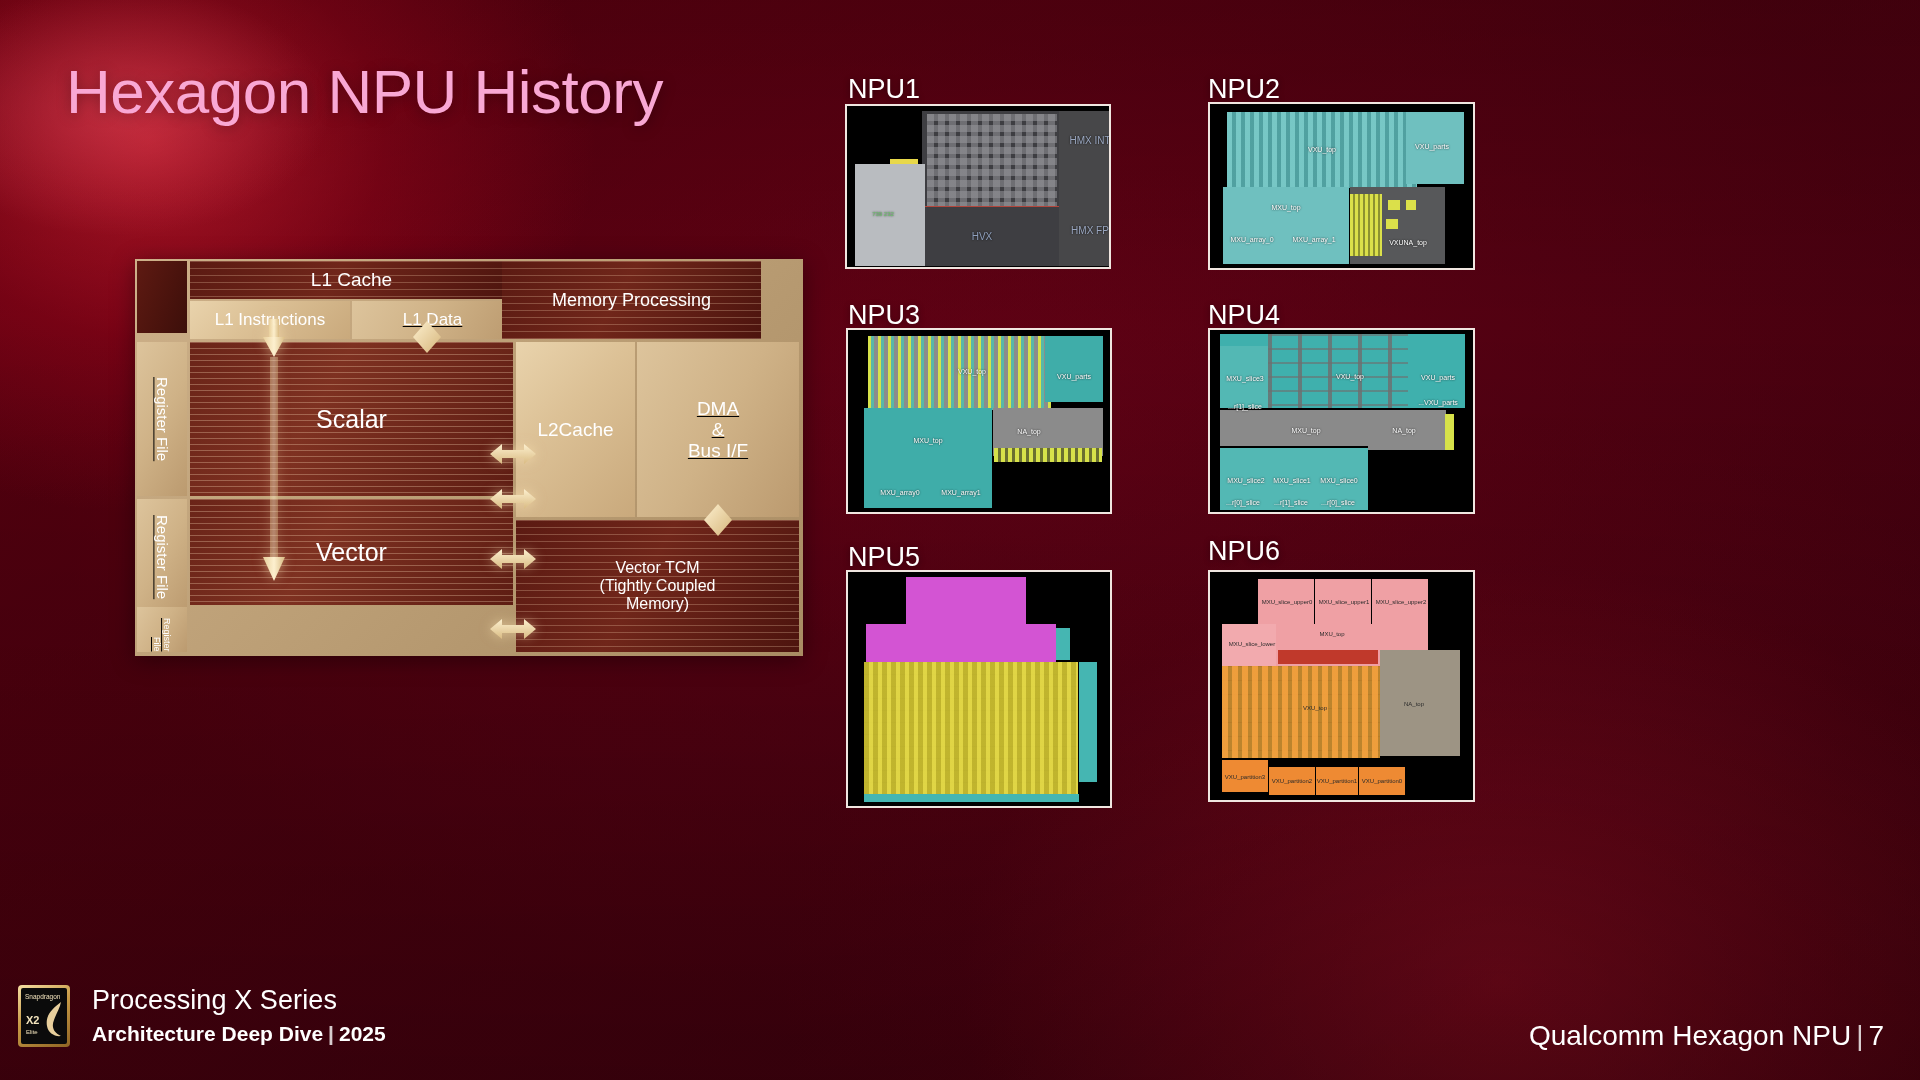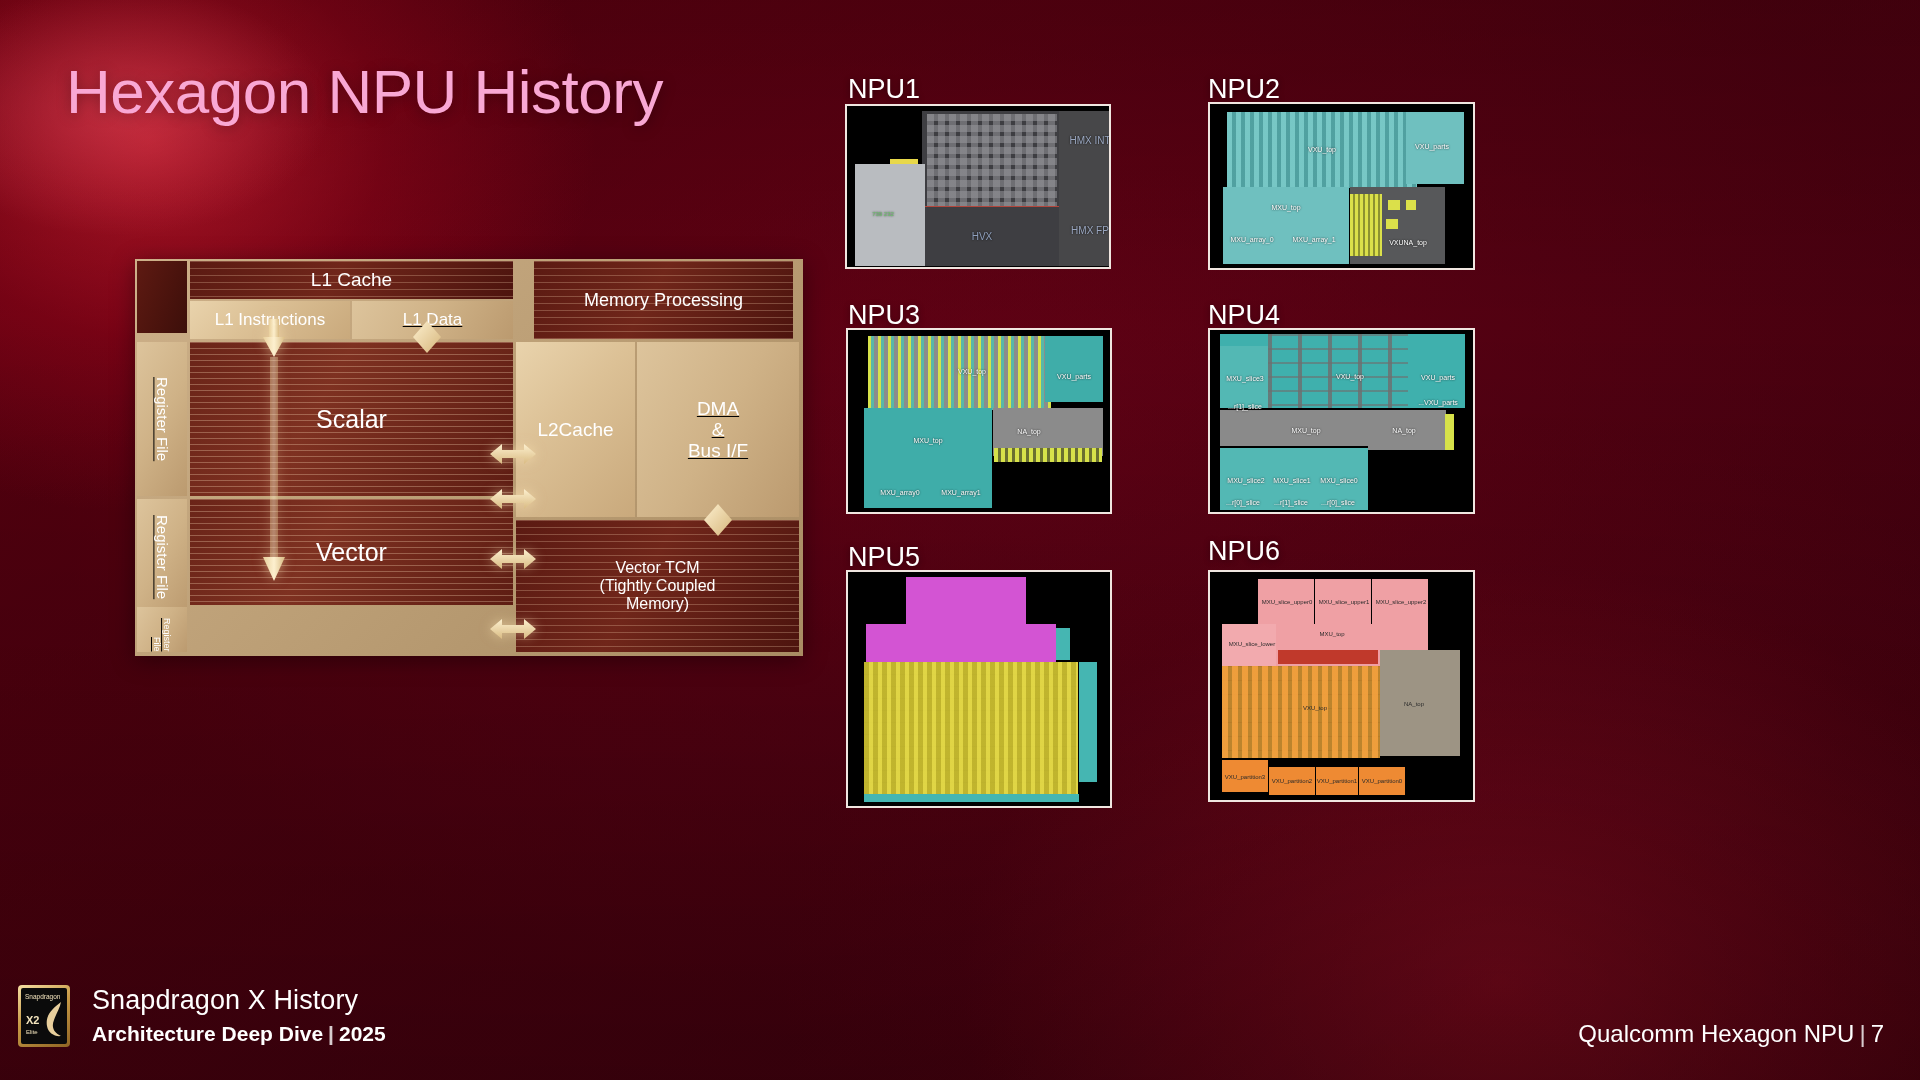--- a/index.html
+++ b/index.html
@@ -108,21 +108,21 @@
   #footTitle{
     position:absolute; left:92px; top:985px;
     color:#fff; font-size:27px; font-weight:400; letter-spacing:0.1px;
   }
   #footSub{
     position:absolute; left:92px; top:1022px;
     color:#fff; font-size:21px; font-weight:bold;
   }
   #footRight{
     position:absolute; right:36px; top:1020px;
-    color:#fff; font-size:24px; text-align:right; white-space:nowrap;
+    color:#fff; font-size:28px; text-align:right; white-space:nowrap;
   }
   .sep{ opacity:0.8; padding:0 5px; }
 </style>
 </head>
 <body>
 
 <div id="bg"></div>
 
 <div id="title">Hexagon NPU History</div>
 
@@ -135,21 +135,21 @@
   </div>
 
   <div class="blk lightBox" style="left:55px; top:42px; width:160px; height:38px; display:flex; align-items:center; justify-content:center;">
     <span class="cellTxt" style="font-size:17px;">L1 Instructions</span>
   </div>
 
   <div class="blk lightBox2" style="left:217px; top:42px; width:161px; height:38px; display:flex; align-items:center; justify-content:center;">
     <span class="cellTxt" style="font-size:17px;">L1 Data</span>
   </div>
 
-  <div class="blk hatchDark2" style="left:399px; top:2px; width:259px; height:78px; display:flex; align-items:center; justify-content:center;">
+  <div class="blk hatchDark2" style="left:367px; top:2px; width:259px; height:78px; display:flex; align-items:center; justify-content:center;">
     <span class="cellTxt" style="font-size:18px;">Memory Processing</span>
   </div>
 
   <div class="blk lightBox2" style="left:2px; top:83px; width:50px; height:154px; display:flex; align-items:center; justify-content:center;">
     <span class="cellTxt" style="font-size:15px; writing-mode:vertical-rl;">Register File</span>
   </div>
 
   <div class="blk lightBox2" style="left:2px; top:240px; width:50px; height:116px; display:flex; align-items:center; justify-content:center;">
     <span class="cellTxt" style="font-size:15px; writing-mode:vertical-rl;">Register File</span>
   </div>
@@ -371,19 +371,19 @@
 <div id="footLogo">
   <div id="footLogoInner">
     <div style="position:absolute; left:4px; top:5px; font-size:6.5px; color:#f3e4bd;">Snapdragon</div>
     <div style="position:absolute; left:5px; top:26px; font-size:11px; color:#f3e4bd; font-weight:bold;">X2</div>
     <div style="position:absolute; left:5px; top:41px; font-size:6px; color:#f3e4bd;">Elite</div>
     <svg width="26" height="42" viewBox="0 0 26 42" style="position:absolute; right:2px; bottom:3px;">
       <path d="M22 3 C14 9, 6 16, 8 27 C9 34, 16 38, 22 37 C15 34, 12 28, 15 21 C17 15, 21 9, 22 3 Z" fill="#e8cf9c"></path>
     </svg>
   </div>
 </div>
-<div id="footTitle">Snapdragon X History</div>
+<div id="footTitle">Processing X Series</div>
 <div id="footSub">
   <span>Architecture Deep Dive</span><span class="sep">|</span><span>2025</span>
 </div>
 <div id="footRight">
   <span>Qualcomm Hexagon NPU</span><span class="sep">|</span><span>7</span>
 </div>
 
 </body></html>

